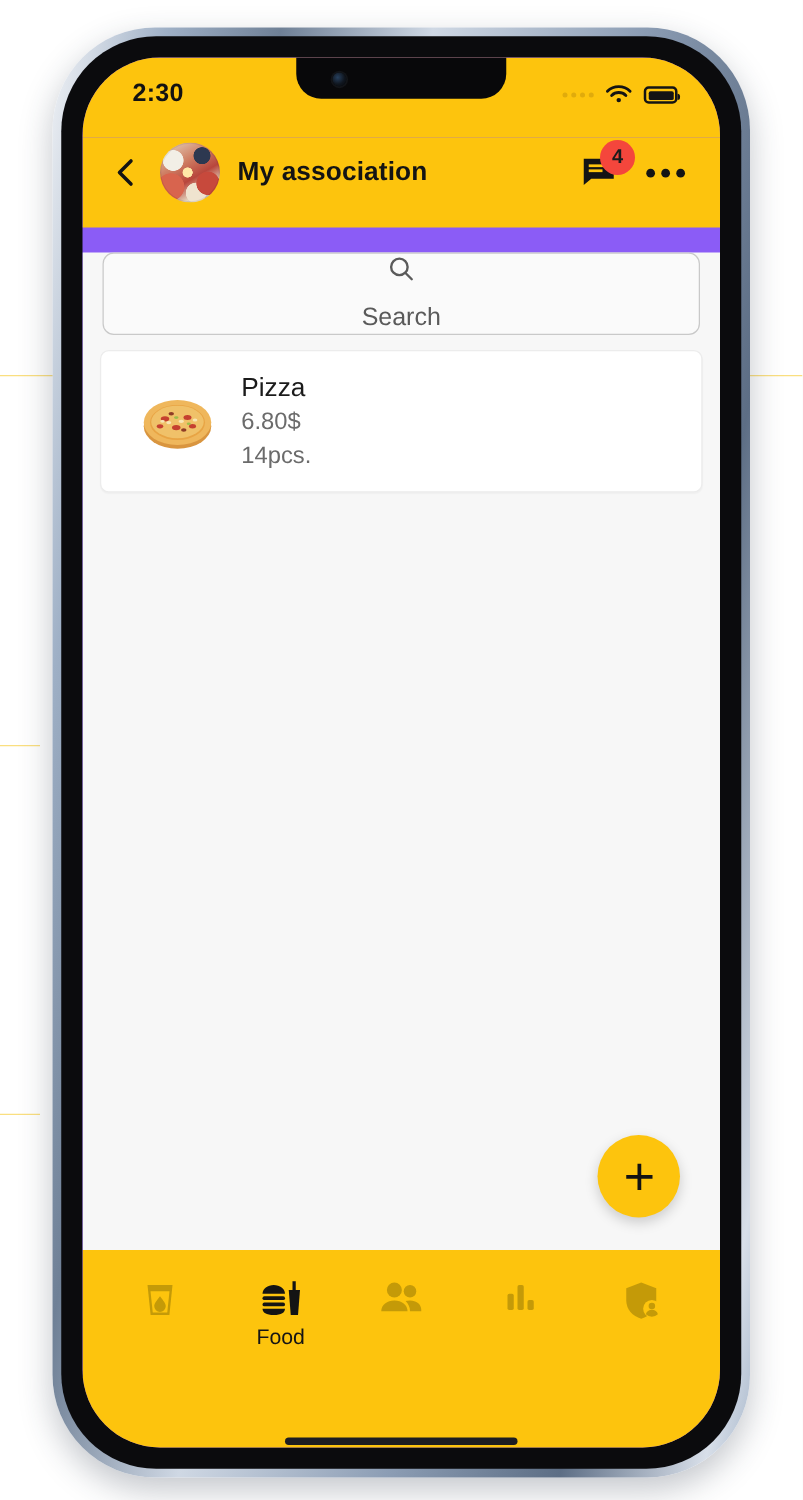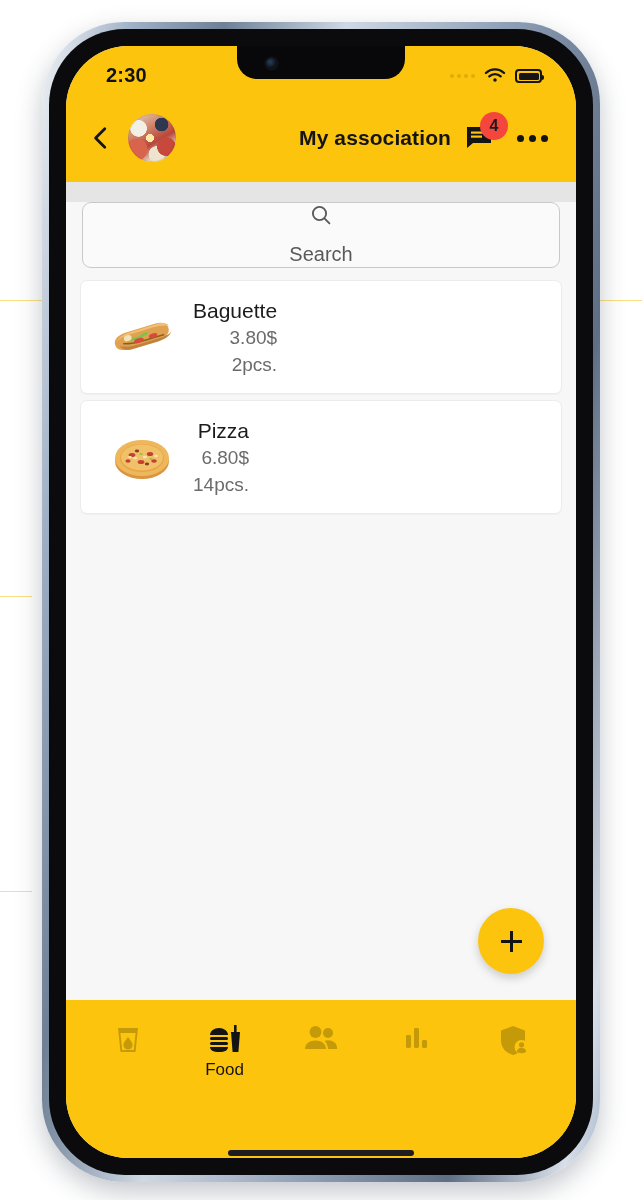--- a/index.html
+++ b/index.html
@@ -28,23 +28,22 @@
   .phone-inner {
     position: absolute; left: 7px; top: 7px;
     width: 544px; height: 1146px;
     border-radius: 76px;
     background: #0b0b0d;
   }
   .screen {
     position: absolute; left: 17px; top: 17px;
     width: 510px; height: 1112px;
     border-radius: 62px;
-    background: #e5e5e5;
+    background: #8b5cf6;
     overflow: hidden;
-    text-align: right;
   }
   .btn-mute  { left: 39px; top: 250px; width: 5px; height: 34px; background: linear-gradient(90deg,#8898ad,#ccd6e2); border-radius: 3px 0 0 3px; position:absolute;}
   .btn-volu  { left: 38px; top: 320px; width: 6px; height: 62px; background: linear-gradient(90deg,#8898ad,#ccd6e2); border-radius: 3px 0 0 3px; position:absolute;}
   .btn-vold  { left: 38px; top: 400px; width: 6px; height: 62px; background: linear-gradient(90deg,#8898ad,#ccd6e2); border-radius: 3px 0 0 3px; position:absolute;}
   .btn-power { right: 38px; top: 360px; width: 6px; height: 88px; background: linear-gradient(270deg,#8898ad,#ccd6e2); border-radius: 0 3px 3px 0; position:absolute;}
 
   
   .statusbar {
     position: relative; height: 64px; background: #FDC40D;
     display: flex; align-items: flex-start; justify-content: space-between;
@@ -214,41 +213,20 @@
         <div class="content">
 
           <div class="searchbar">
             <svg width="24" height="24" viewBox="0 0 24 24">
               <circle cx="10.5" cy="10.5" r="6.6" stroke="#5a5a5a" stroke-width="1.9" fill="none"></circle>
               <path d="M15.4 15.4l5 5" stroke="#5a5a5a" stroke-width="1.9" stroke-linecap="round"></path>
             </svg>
             <span class="search-ph">Search</span>
           </div>
 
-          <div class="card">
-            <div class="card-thumb">
-              <svg width="68" height="48" viewBox="0 0 68 48">
-                <g transform="rotate(-17 34 24)">
-                  <path d="M6 24c0-6 6-9 14-9h30c8 0 12 3 12 8s-5 9-13 9H20C11 32 6 29 6 24z" fill="#e0a250"></path>
-                  <path d="M8 22c3-4 9-6 16-6h28c7 0 10 2 11 5-4-2-10-3-17-3H22c-6 0-11 1-14 4z" fill="#f0c078"></path>
-                  <path d="M10 26c5 3 12 4 20 4h24c5 0 8-1 10-3-3 4-8 6-15 6H22c-6 0-10-2-12-7z" fill="#c1833a"></path>
-                  <path d="M14 25c6 2 13 3 22 3h20" stroke="#8f5e22" stroke-width="1.6" fill="none"></path>
-                  <path d="M18 22c4 0 7 2 11 2s6-2 10-2" stroke="#7ec24a" stroke-width="3" fill="none" stroke-linecap="round"></path>
-                  <ellipse cx="30" cy="26.5" rx="5" ry="2.4" fill="#d84a3c"></ellipse>
-                  <ellipse cx="45" cy="26" rx="4.4" ry="2.2" fill="#d84a3c"></ellipse>
-                  <ellipse cx="20" cy="21" rx="4" ry="3" fill="#f5e0b8"></ellipse>
-                </g>
-              </svg>
-            </div>
-            <div class="card-text">
-              <div class="card-title">Baguette</div>
-              <div class="card-sub">3.80$</div>
-              <div class="card-sub">2pcs.</div>
-            </div>
-          </div>
 
           <div class="card">
             <div class="card-thumb">
               <svg width="64" height="52" viewBox="0 0 64 52">
                 <ellipse cx="32" cy="30" rx="27" ry="18" fill="#d9953f"></ellipse>
                 <ellipse cx="32" cy="27" rx="27" ry="18" fill="#efb75c"></ellipse>
                 <ellipse cx="32" cy="27" rx="22" ry="14" fill="#e8a444"></ellipse>
                 <ellipse cx="32" cy="26.5" rx="21" ry="13" fill="#f0c169"></ellipse>
                 <ellipse cx="22" cy="24" rx="3.4" ry="2.1" fill="#c5402f"></ellipse>
                 <ellipse cx="40" cy="23" rx="3.2" ry="2" fill="#c5402f"></ellipse>

